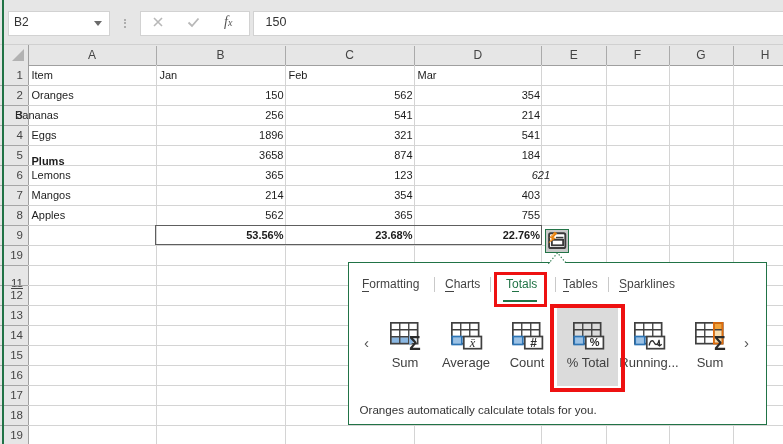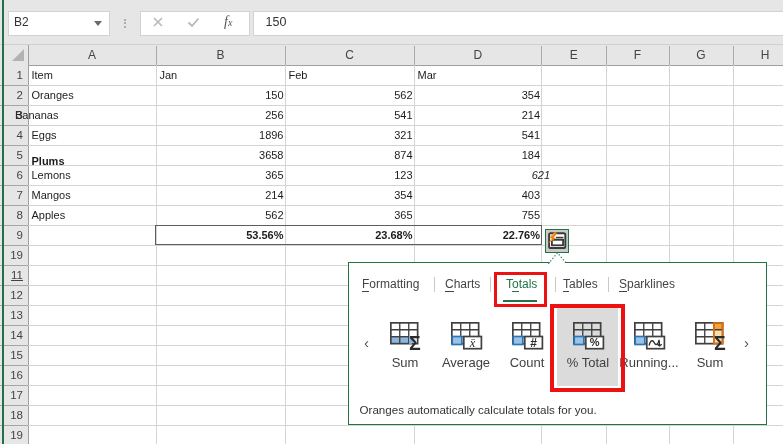--- a/index.html
+++ b/index.html
@@ -67,21 +67,21 @@
 <div class="rnum" style="top:165px;">6</div>
 <div class="abs" style="left:0;top:164.5px;width:27.5px;height:1px;background:#a6a6a6;"></div>
 <div class="rnum" style="top:185px;">7</div>
 <div class="abs" style="left:0;top:184.5px;width:27.5px;height:1px;background:#a6a6a6;"></div>
 <div class="rnum" style="top:205px;">8</div>
 <div class="abs" style="left:0;top:204.5px;width:27.5px;height:1px;background:#a6a6a6;"></div>
 <div class="rnum" style="top:225px;">9</div>
 <div class="abs" style="left:0;top:224.5px;width:27.5px;height:1px;background:#a6a6a6;"></div>
 <div class="rnum" style="top:245px;">19</div>
 <div class="abs" style="left:0;top:244.5px;width:27.5px;height:1px;background:#a6a6a6;"></div>
-<div class="rnum" style="top:265px;text-decoration:underline;">11</div>
+<div class="rnum" style="top:273px;text-decoration:underline;">11</div>
 <div class="abs" style="left:0;top:264.5px;width:27.5px;height:1px;background:#a6a6a6;"></div>
 <div class="rnum" style="top:285px;">12</div>
 <div class="abs" style="left:0;top:284.5px;width:27.5px;height:1px;background:#a6a6a6;"></div>
 <div class="rnum" style="top:305px;">13</div>
 <div class="abs" style="left:0;top:304.5px;width:27.5px;height:1px;background:#a6a6a6;"></div>
 <div class="rnum" style="top:325px;">14</div>
 <div class="abs" style="left:0;top:324.5px;width:27.5px;height:1px;background:#a6a6a6;"></div>
 <div class="rnum" style="top:345px;">15</div>
 <div class="abs" style="left:0;top:344.5px;width:27.5px;height:1px;background:#a6a6a6;"></div>
 <div class="rnum" style="top:365px;">16</div>

